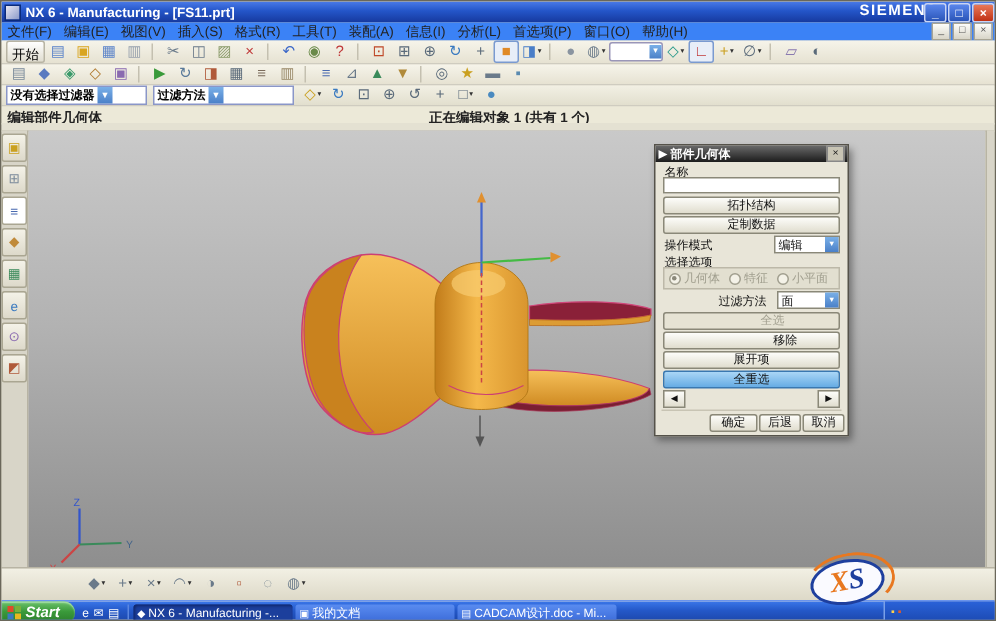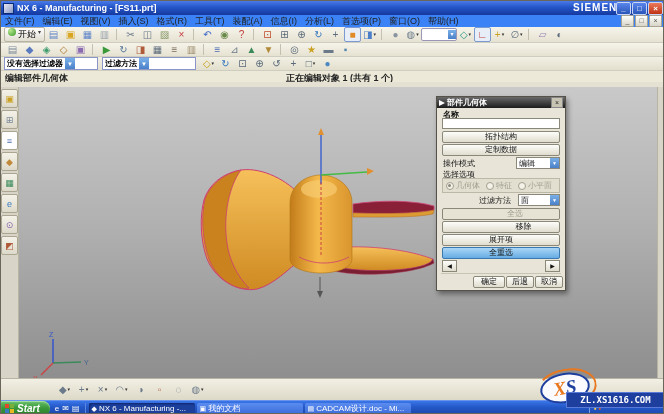--- a/index.html
+++ b/index.html
@@ -22,22 +22,22 @@
     border-bottom:1px solid #cfccc0;display:flex;align-items:center;font-size:9px;color:#222;}
   .mi{padding:0 4px;white-space:nowrap;}
   .childbtns{position:absolute;right:3px;top:0;display:flex;gap:1px;}
   .cbtn{width:11px;height:10px;font-size:7px;line-height:9px;text-align:center;color:#555;
     background:linear-gradient(#fdfdfa,#d8d5c8);border:1px solid #a8a494;border-radius:1px;}
   
   .tb{position:absolute;left:0;width:664px;background:linear-gradient(#f6f4ea,#e6e2d2);
     border-bottom:1px solid #cfccc0;display:flex;align-items:center;padding-left:3px;box-sizing:border-box;}
   .tb1{top:26px;height:16px;}
   .tb2{top:42px;height:14px;}
-  .startbtn{display:inline-flex;gap:2px;height:13px;padding:0 3px;
-    border:1px solid #b8b4a4;border-radius:2px;background:linear-gradient(#fff,#e0ddd0);font-size:9px;}
+  .startbtn{display:inline-flex;align-items:center;gap:2px;height:13px;padding:0 3px;
+    border:1px solid #b8b4a4;border-radius:2px;background:linear-gradient(#fff,#e0ddd0);font-size:9px;flex-direction:column;}
   .orb{width:8px;height:8px;border-radius:50%;background:radial-gradient(circle at 30% 30%,#b8e890,#3a9a2a);}
   .ddglyph{font-size:6px;color:#444;}
   .tbico{display:inline-flex;align-items:center;justify-content:center;width:15px;height:13px;
     font-size:10px;line-height:13px;border:1px solid transparent;border-radius:2px;}
   .tbico.dd::after{content:"▾";font-size:5px;color:#333;margin-left:1px;}
   .tbico.pressed{background:#e8eef8;border-color:#7a9ad0;}
   .tbico.combo{width:34px;height:11px;background:#fff;border:1px solid #9a96b8;}
   .tbico.combo::after{content:"▾";font-size:6px;color:#fff;background:linear-gradient(#7ab0e8,#4a80c8);
     margin-left:auto;width:8px;height:9px;text-align:center;line-height:9px;}
   .tsep{width:2px;height:11px;border-left:1px solid #c4c0b0;margin:0 3px;}
@@ -319,21 +319,21 @@
     </svg>
   </div>
   <div class="rightstrip"></div>
 
   <div class="dlg">
     <div class="dlg-title">
       <span class="dlg-ticn"></span>
       <span class="dlg-ttext">部件几何体</span>
       <span class="dlg-close">×</span>
     </div>
-    <span class="dlbl" style="top:12px;font-weight:bold;">名称</span>
+    <span class="dlbl" style="top:12px;">名称</span>
     <input class="dinput" value="" style="">
     <div class="dbtn" style="top:34px;">拓扑结构</div>
     <div class="dbtn" style="top:47px;">定制数据</div>
     <span class="dlbl" style="top:61px;">操作模式</span>
     <span class="dcombo" style="right:5px;top:60px;width:42px;">
       <span class="cval">编辑</span>
       <span class="carr">▼</span>
     </span>
     <span class="dlbl" style="top:72px;">选择选项</span>
     <div class="rgrp">
@@ -419,18 +419,15 @@
           <span class="trico" style="color: rgb(224, 90, 42);">▪</span>
         </span>
     </div>
   </div>
 
   <div class="wm">
     <span class="wm-logo">
       <span class="wm-x">X</span>
       <span class="wm-s">S</span>
     </span>
-    <span class="wm-bar">
-      <span class="wm-url">ZL.XS1616.COM</span>
-    </span>
   </div>
 
 </div>
 
 </body></html>

